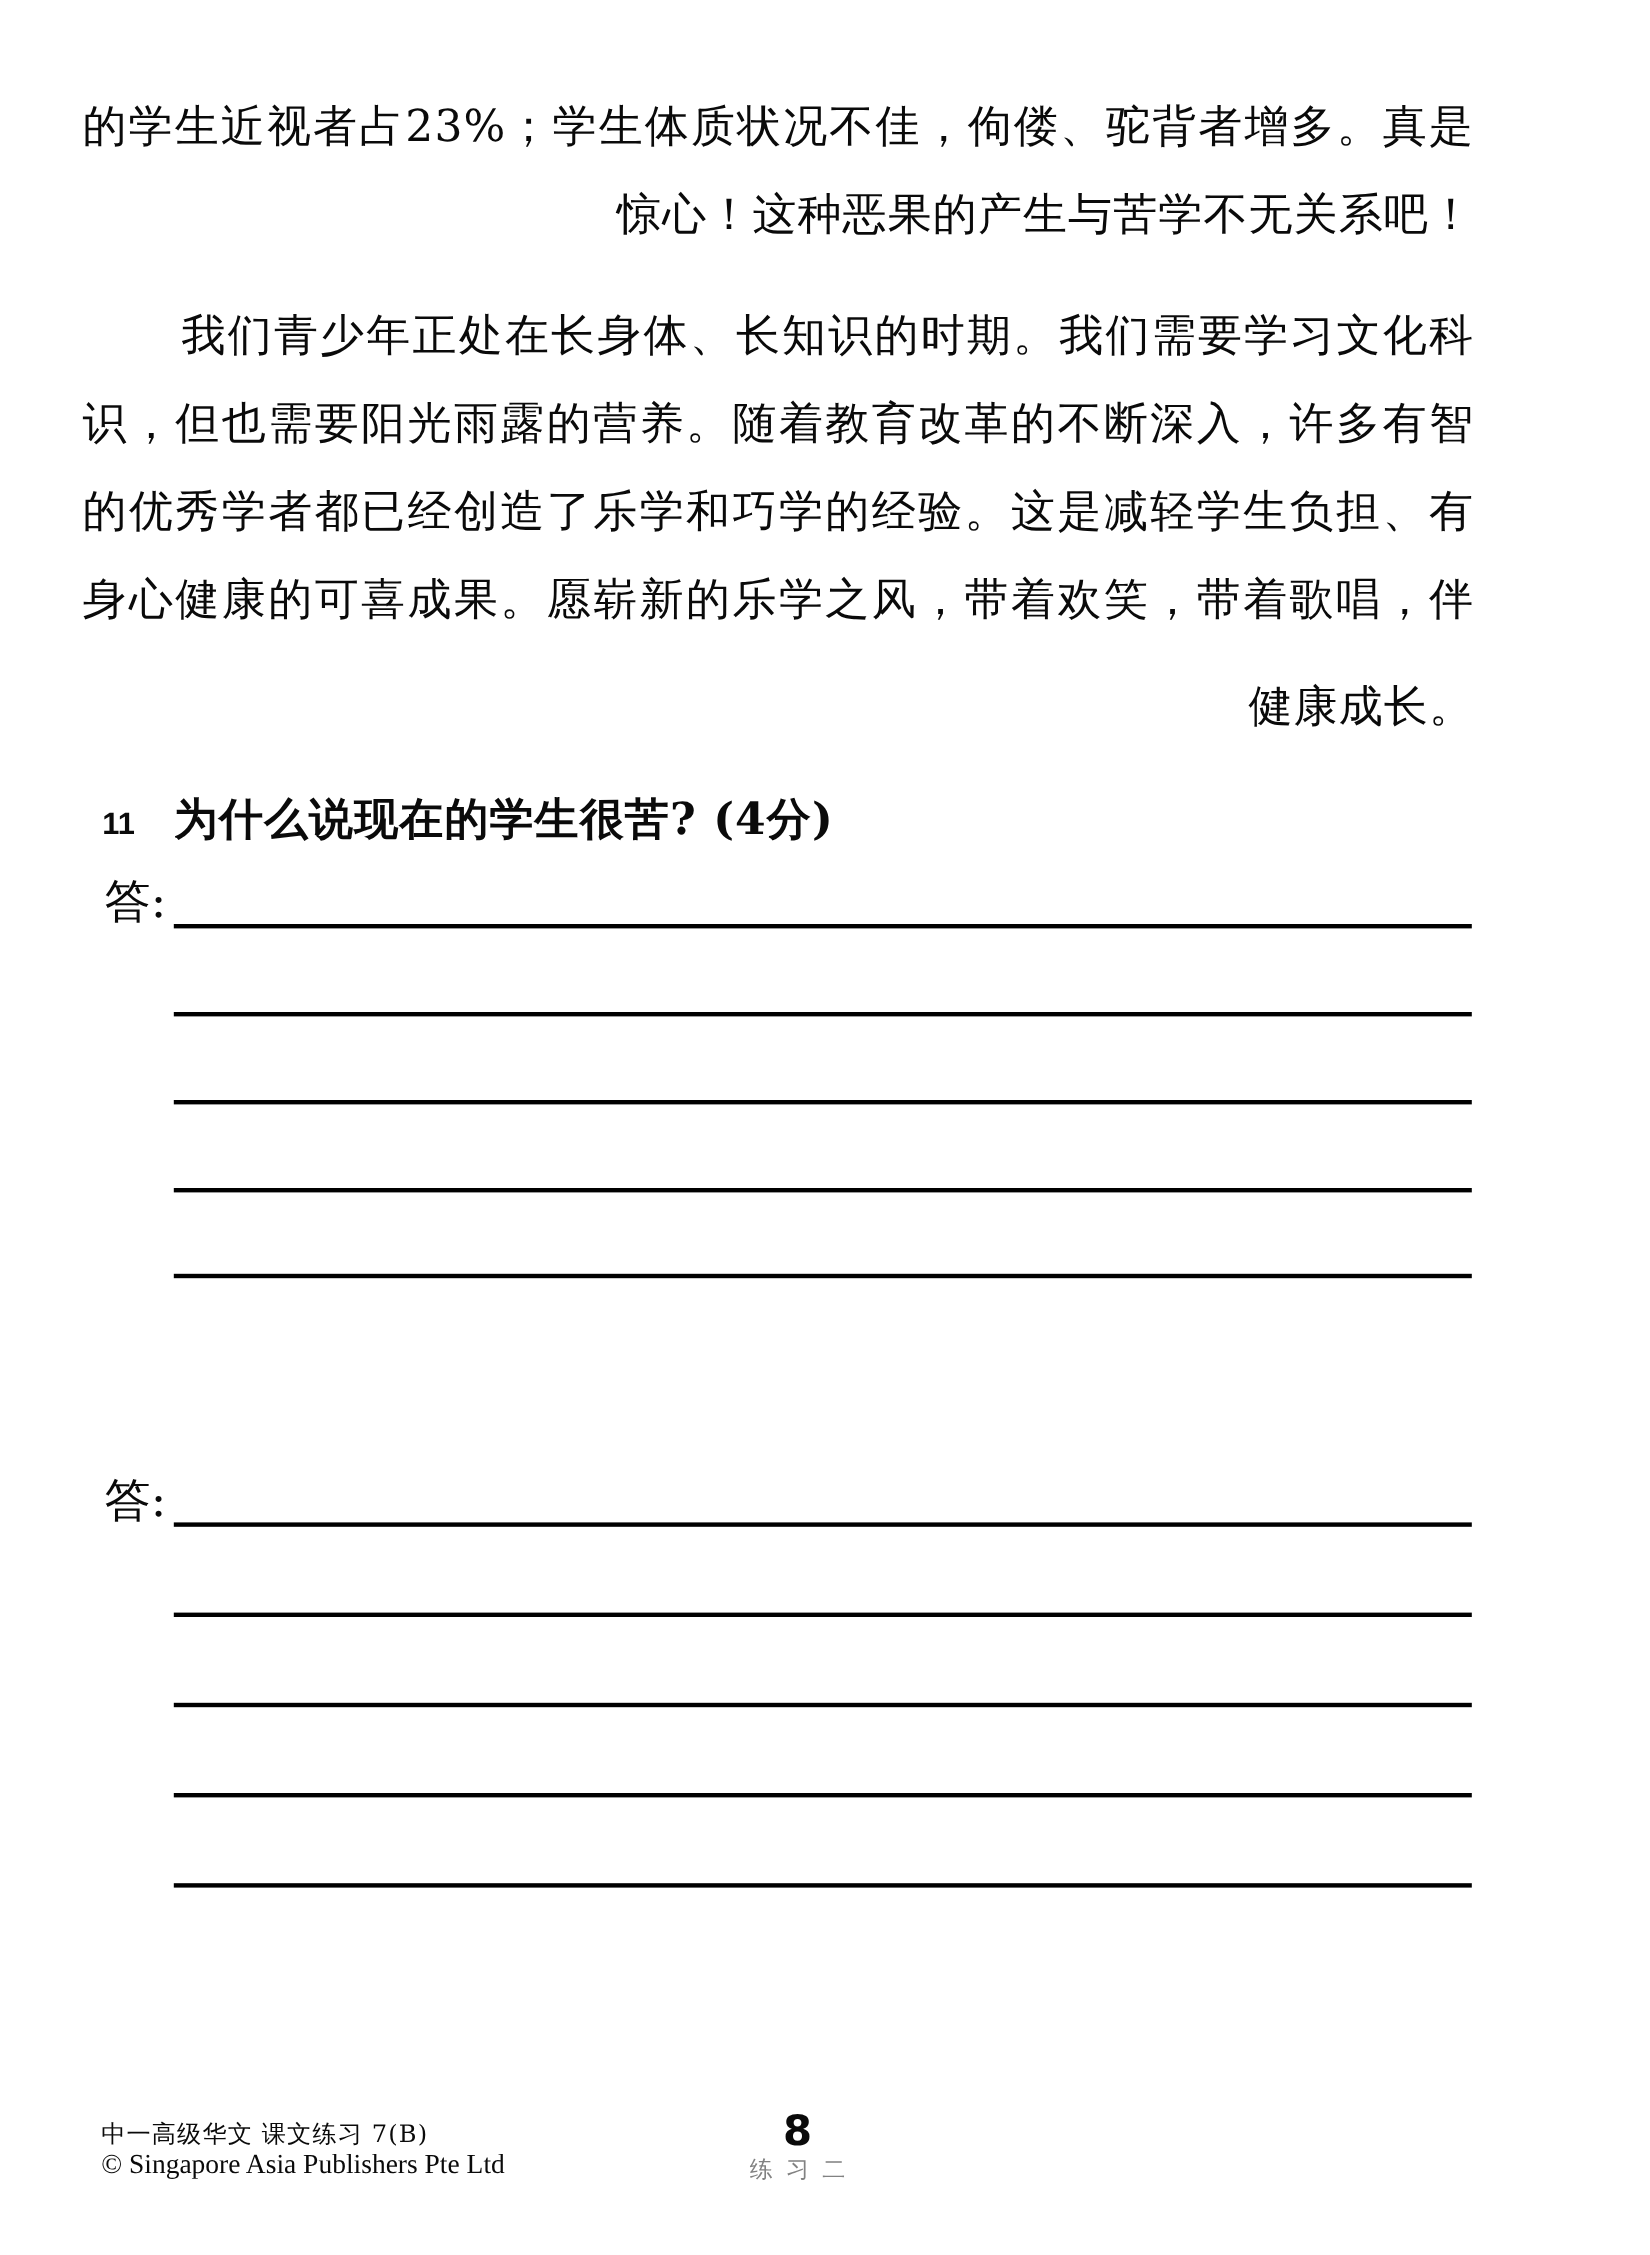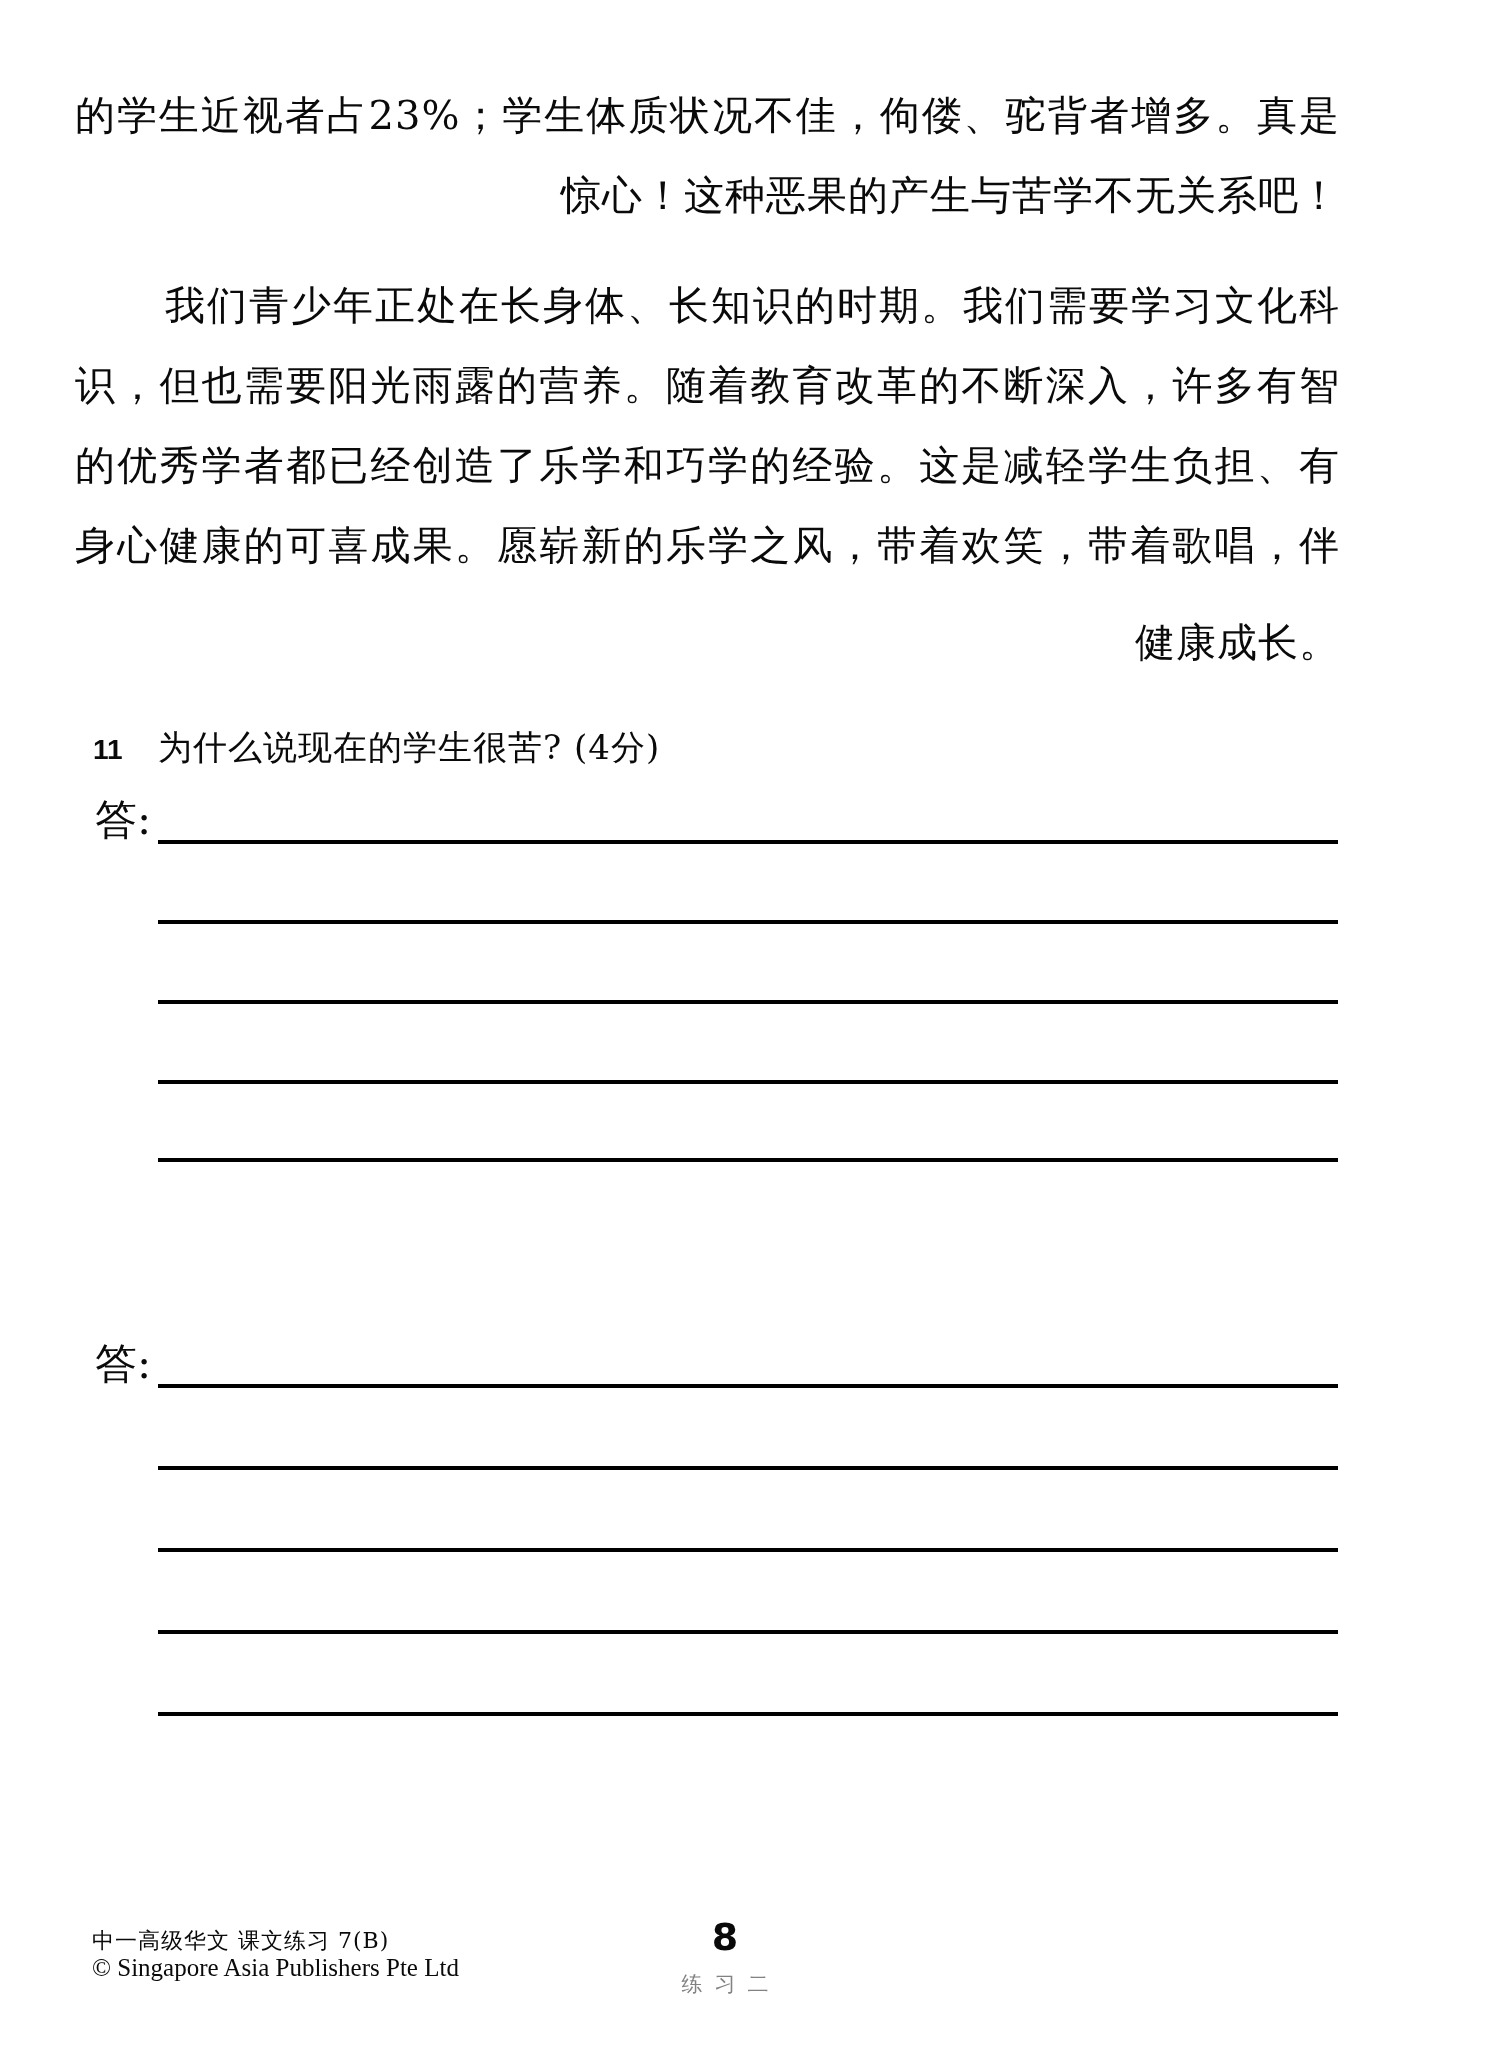--- a/index.html
+++ b/index.html
@@ -56,22 +56,23 @@
   }
   .qnum {
     display: inline-block;
     width: 65px;
     font-family: "Liberation Sans", sans-serif;
     font-weight: 700;
     font-size: 28px;
     vertical-align: baseline;
   }
   .qtext {
-    font-size: 34px;
+    font-size: 40px;
     letter-spacing: 1px;
+    font-weight: bold;
   }
 
   
   .alabel {
     position: absolute;
     left: 95px;
     font-size: 42px;
     line-height: 44px;
     font-weight: 500;
   }
@@ -108,21 +109,21 @@
     width: 1450px;
     text-align: center;
   }
   .page-number {
     font-family: "DejaVu Sans", sans-serif;
     font-weight: 700;
     font-size: 38px;
     line-height: 42px;
   }
   .exercise-label {
-    margin-top: 14px;
+    margin-top: 2px;
     font-size: 21px;
     line-height: 24px;
     color: #828282;
     letter-spacing: 12px;
     padding-left: 12px;
   }
 </style>
 </head>
 <body>
 

